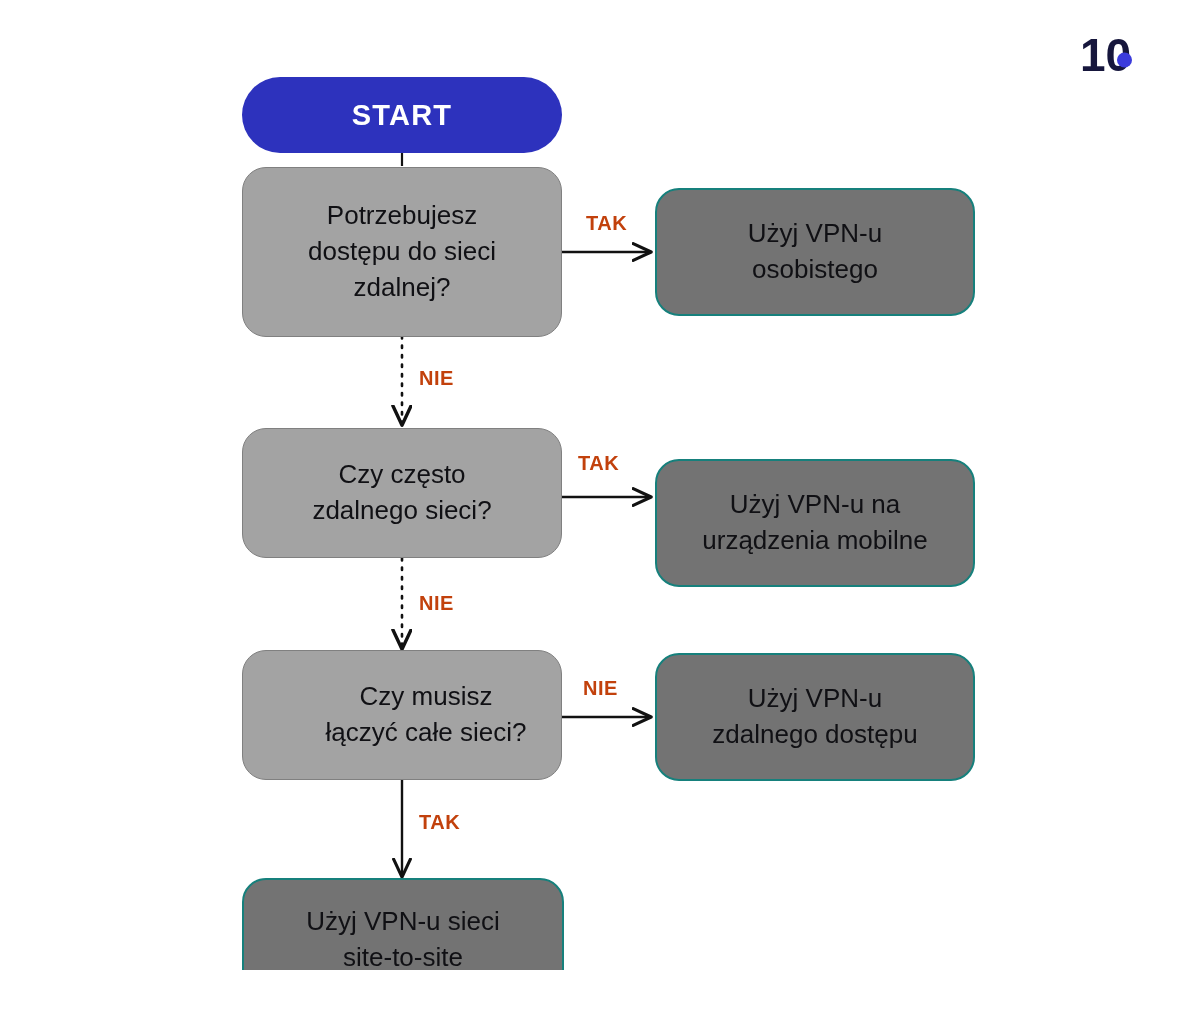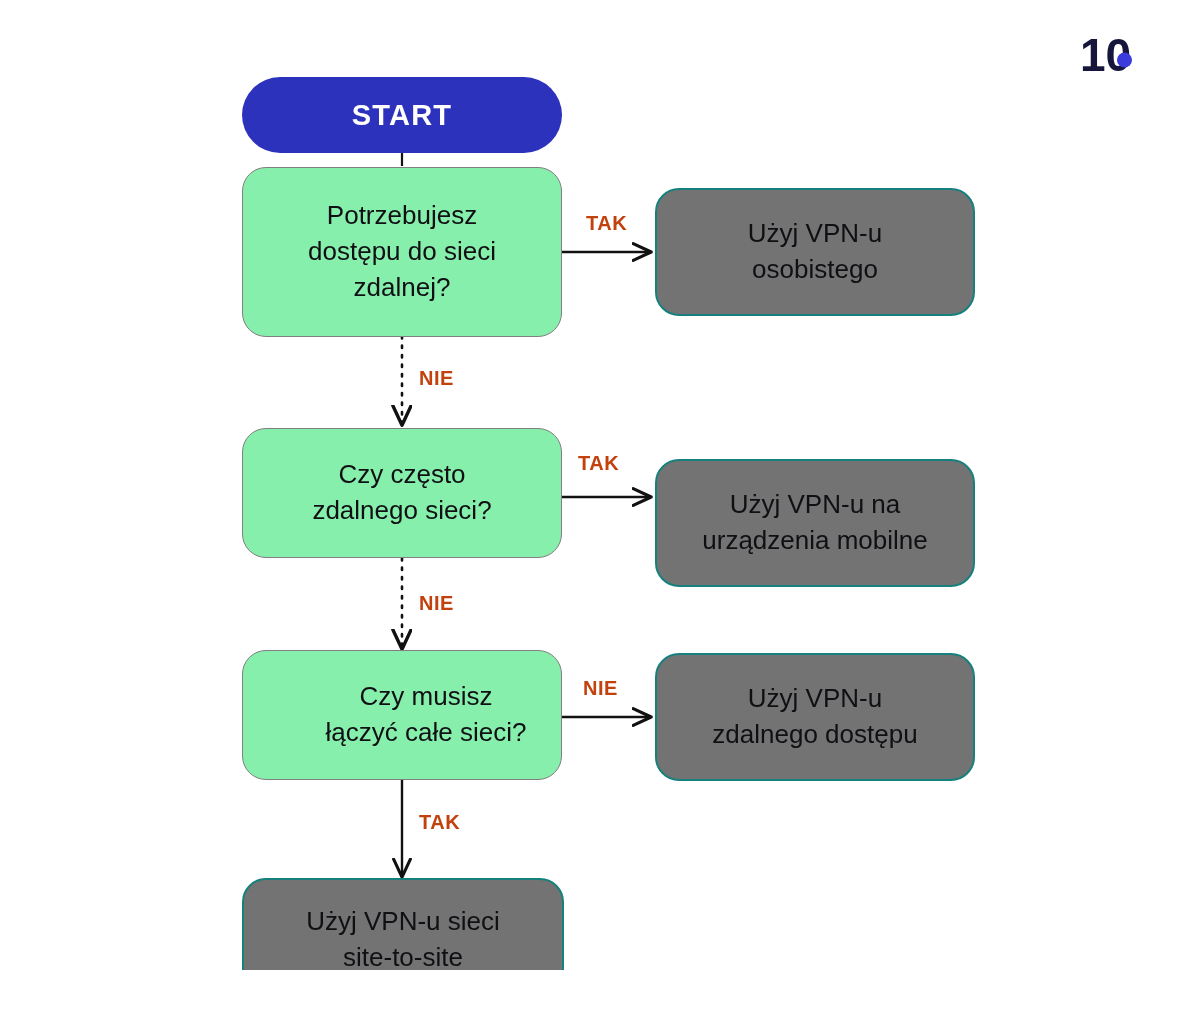--- a/index.html
+++ b/index.html
@@ -49,21 +49,21 @@
     background: #2d32bd;
     border-radius: 999px;
     color: #ffffff;
     font-size: 29px;
     font-weight: 700;
     letter-spacing: 1.2px;
   }
 
   
   .decision-node {
-    background: #86efac;
+    background: #a3a3a3;
     border: 1.6px solid #808080;
     border-radius: 24px;
     color: #101014;
     font-size: 26px;
     font-weight: 400;
     line-height: 1.38;
   }
 
   
   .result-node {

